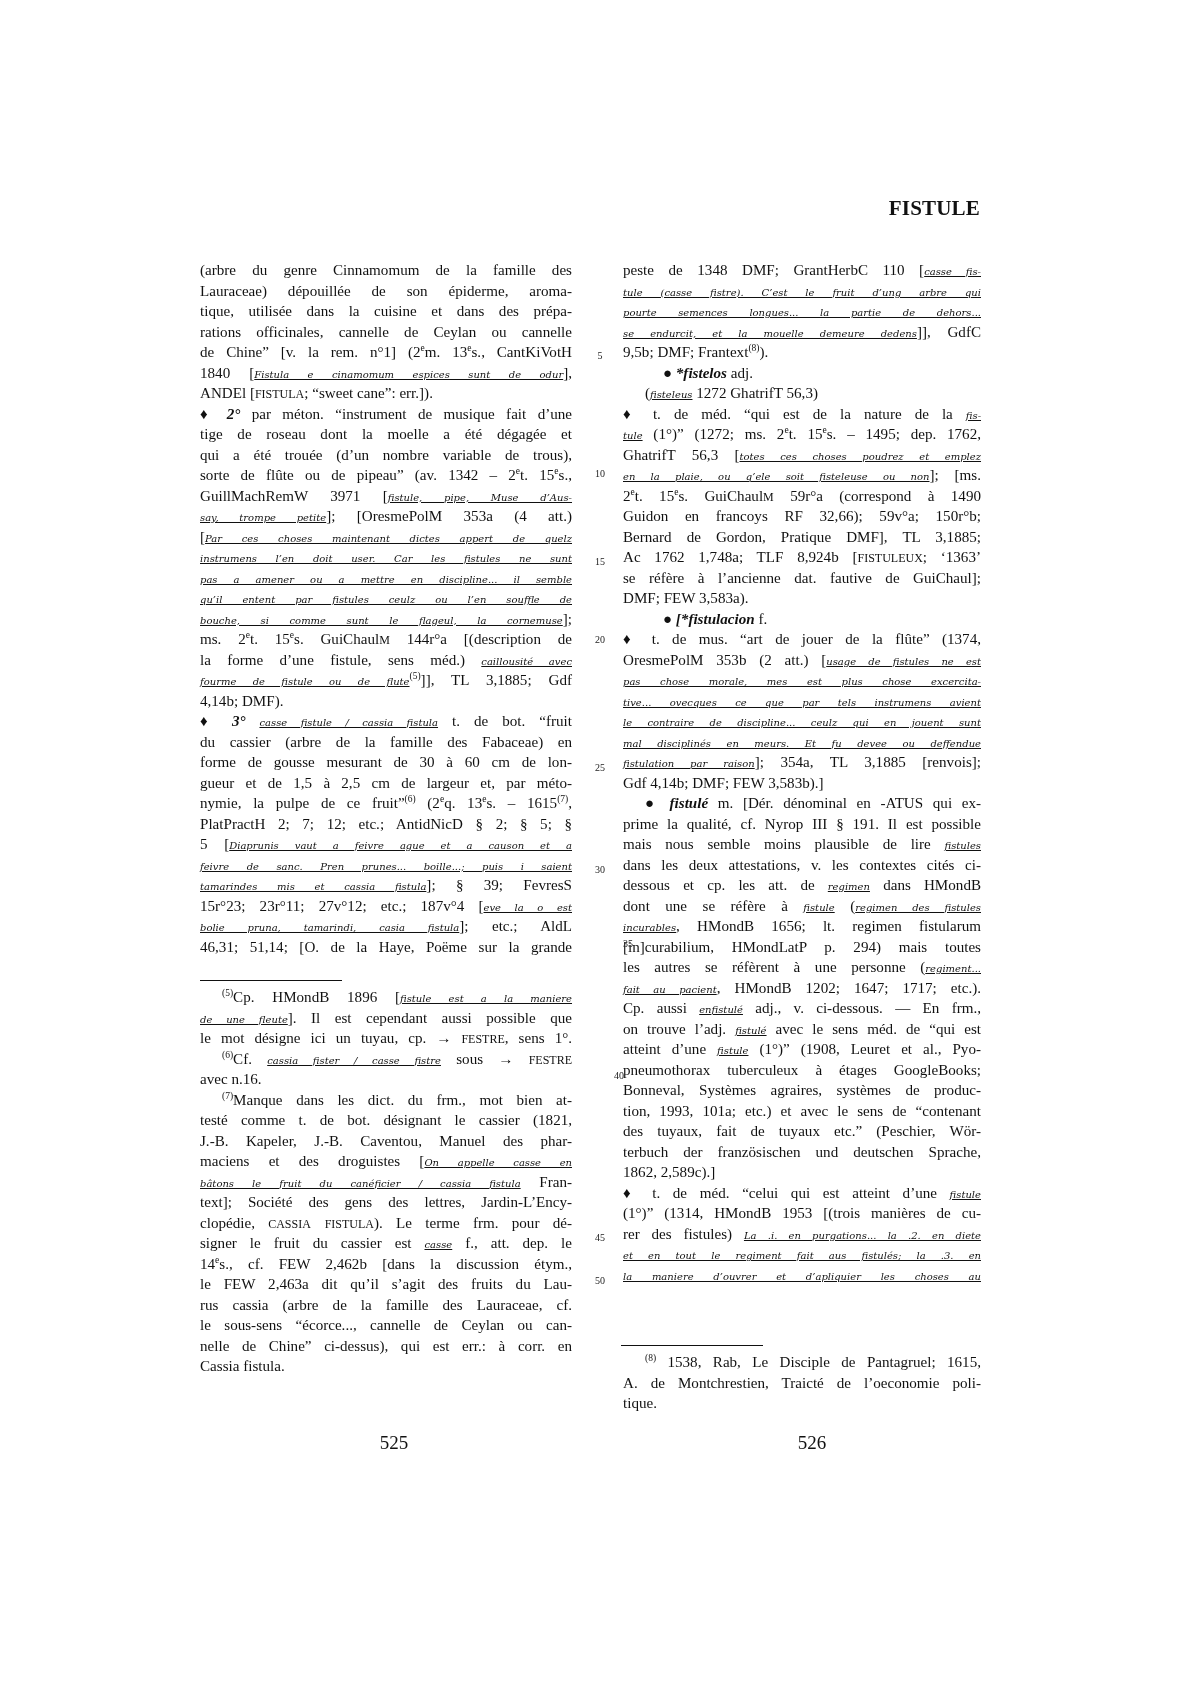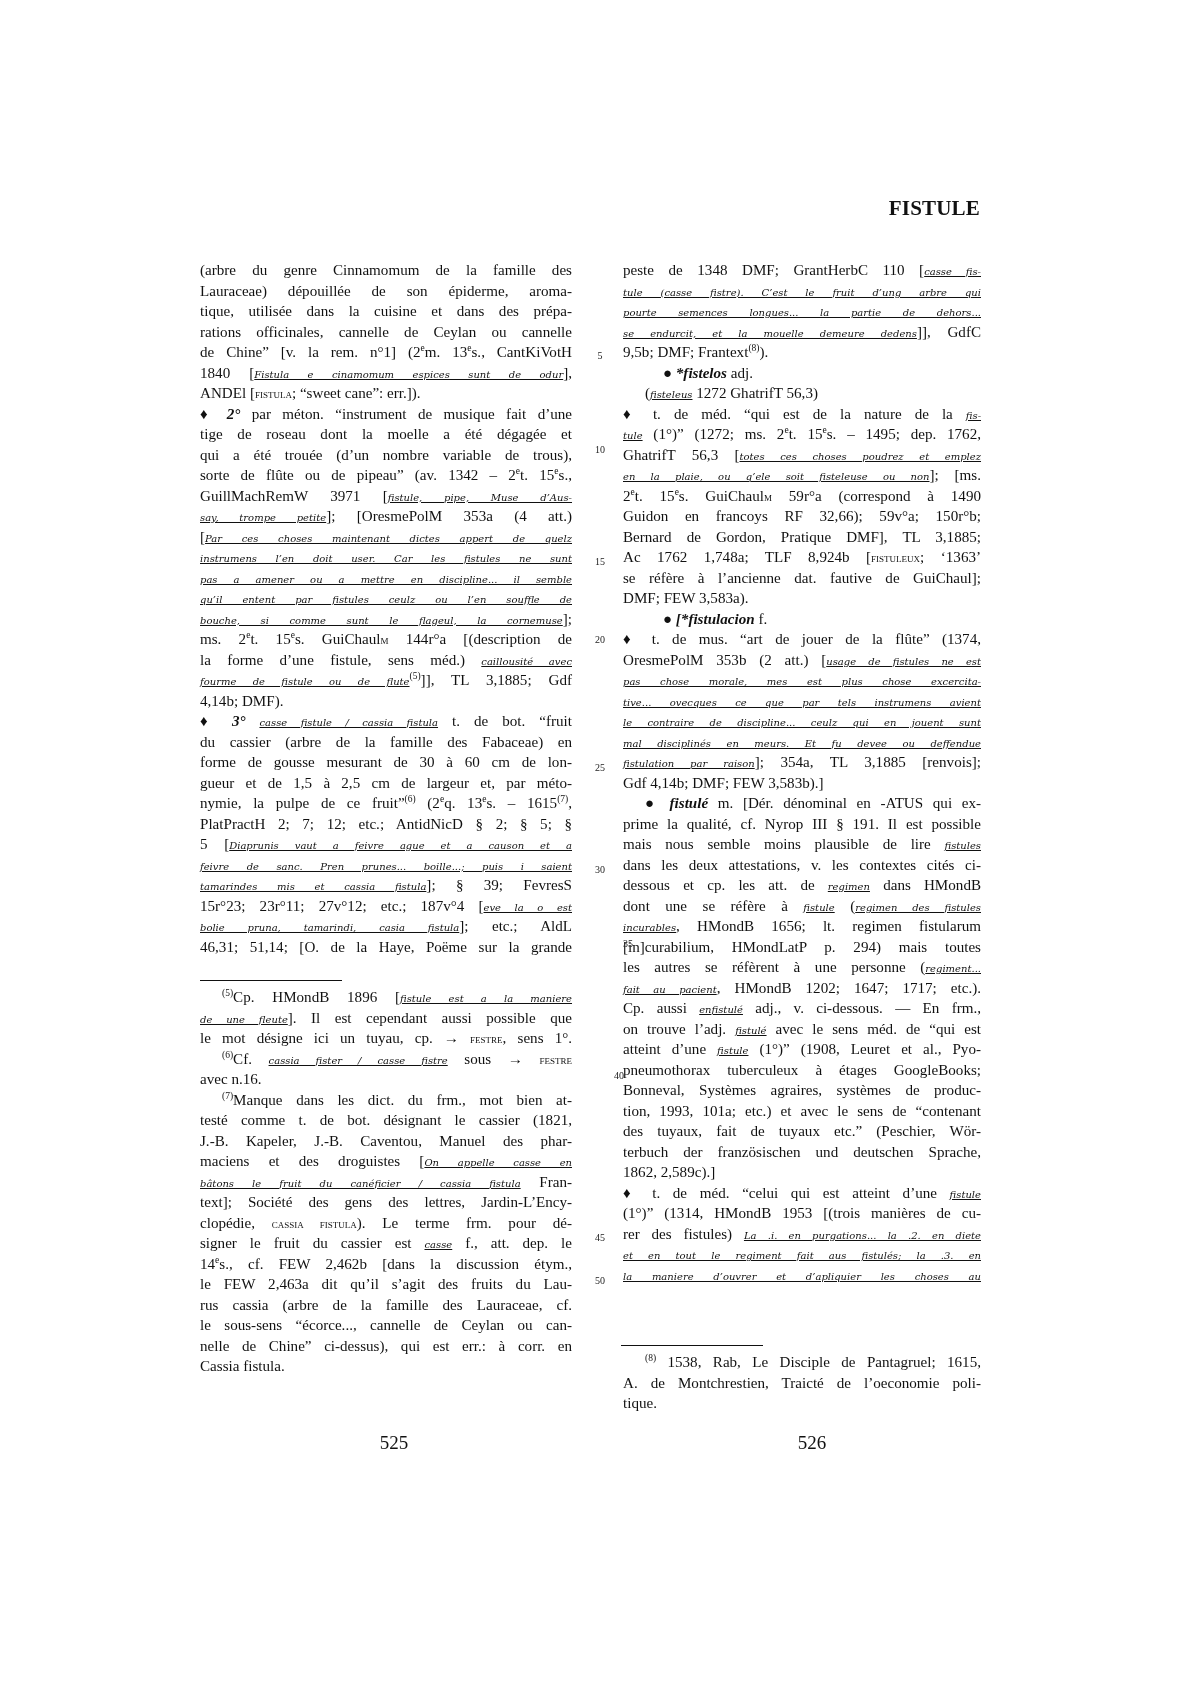--- a/index.html
+++ b/index.html
@@ -9,21 +9,21 @@
        font-weight:bold;font-size:21px;letter-spacing:0.2px;}
   .col{position:absolute;top:260px;font-size:15.1px;line-height:20.5px;}
   .col-left{left:200px;width:372px;}
   .col-right{left:623px;width:358px;}
   .line{white-space:nowrap;height:20.5px;text-align:justify;text-align-last:justify;}
   .line.last{text-align-last:left;}
   .line.indent{padding-left:22px;}
   .line.indent2{padding-left:40px;}
   .i{font-style:italic;font-family:"DejaVu Serif",serif;font-size:10px;font-weight:300;text-decoration:underline;}
   .b{font-weight:bold;font-style:italic;}
-  .sc{font-variant:small-caps;font-size:13px;margin-top:32px;}
+  .sc{font-variant:small-caps;font-size:17px;margin-top:32px;}
   .sup{font-size:9.5px;vertical-align:6px;line-height:0;}
   .bullet{font-size:15px;}
   .fn-rule{position:absolute;height:0;border-top:1px solid #111;width:142px;}
   .fn{position:absolute;font-size:15.1px;line-height:20.5px;}
   .linenum{position:absolute;left:590px;font-size:10px;color:#222;width:20px;text-align:center;}
   .folio{position:absolute;font-size:19px;top:1432px;width:60px;text-align:center;}
 </style>
 </head>
 <body>
 
@@ -142,21 +142,21 @@
   </div>
 <div class="fn-rule" style="left:621px;top:1345px;"></div>
 <div class="fn" style="left:623px;top:1352px;width:358px;">
     <div class="line indent"><span class="sup">(8)</span><span> 1538, Rab, Le Disciple de Pantagruel; 1615,</span></div>
     <div class="line"><span>A. de Montchrestien, Traicté de l’oeconomie poli-</span></div>
     <div class="line last"><span>tique.</span></div>
   </div>
 
 <div id="line-numbers">
     <div class="linenum" style="top: 350px;">5</div>
-    <div class="linenum" style="top: 444px; text-align: center;">10</div>
+    <div class="linenum" style="top: 468px; text-align: center;">10</div>
     <div class="linenum" style="top: 556px;">15</div>
     <div class="linenum" style="top: 634px;">20</div>
     <div class="linenum" style="top: 762px;">25</div>
     <div class="linenum" style="top: 864px;">30</div>
     <div class="linenum" style="top: 938px; margin-left: 28px;">35</div>
     <div class="linenum" style="top: 1070px; margin-left: 19px;">40</div>
     <div class="linenum" style="top: 1232px;">45</div>
     <div class="linenum" style="top: 1275px;">50</div>
   </div>
 

